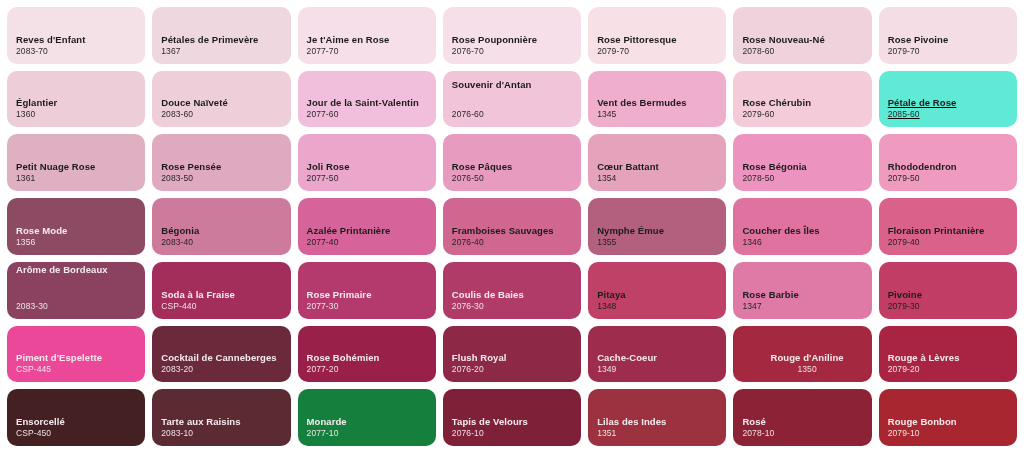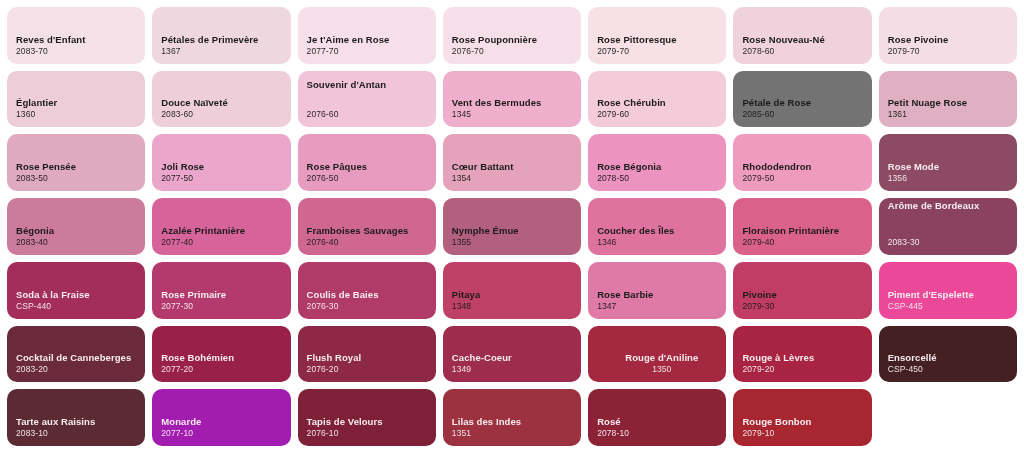--- a/index.html
+++ b/index.html
@@ -95,33 +95,37 @@
       <div class="swatch-code">2079-70</div>
     </div>
     <div class="swatch dark-text" style="background: rgb(236, 205, 216);">
       <div class="swatch-name">Églantier</div>
       <div class="swatch-code">1360</div>
     </div>
     <div class="swatch dark-text" style="background: rgb(238, 207, 217);">
       <div class="swatch-name">Douce Naïveté</div>
       <div class="swatch-code">2083-60</div>
     </div>
+    <div class="swatch dark-text" style="background: rgb(241, 191, 219);">
+      <div class="swatch-name">Jour de la Saint-Valentin</div>
+      <div class="swatch-code">2077-60</div>
+    </div>
     <div class="swatch dark-text" style="background: rgb(242, 196, 218); gap: 18px;">
       <div class="swatch-name">Souvenir d'Antan</div>
       <div class="swatch-code">2076-60</div>
     </div>
     <div class="swatch dark-text" style="background: rgb(240, 174, 205);">
       <div class="swatch-name">Vent des Bermudes</div>
       <div class="swatch-code">1345</div>
     </div>
     <div class="swatch dark-text" style="background: rgb(244, 203, 217);">
       <div class="swatch-name">Rose Chérubin</div>
       <div class="swatch-code">2079-60</div>
     </div>
-    <div class="swatch dark-text" style="background: #737373;">
+    <div class="swatch dark-text" style="background: #5eead4; text-decoration: underline;">
       <div class="swatch-name">Pétale de Rose</div>
       <div class="swatch-code">2085-60</div>
     </div>
     <div class="swatch dark-text" style="background: rgb(223, 176, 193);">
       <div class="swatch-name">Petit Nuage Rose</div>
       <div class="swatch-code">1361</div>
     </div>
     <div class="swatch dark-text" style="background: rgb(223, 169, 191);">
       <div class="swatch-name">Rose Pensée</div>
       <div class="swatch-code">2083-50</div>
@@ -231,21 +235,21 @@
       <div class="swatch-code">2079-20</div>
     </div>
     <div class="swatch light-text" style="background: rgb(69, 32, 34);">
       <div class="swatch-name">Ensorcellé</div>
       <div class="swatch-code">CSP-450</div>
     </div>
     <div class="swatch light-text" style="background: rgb(91, 42, 51);">
       <div class="swatch-name">Tarte aux Raisins</div>
       <div class="swatch-code">2083-10</div>
     </div>
-    <div class="swatch light-text" style="background: #a21caf;">
+    <div class="swatch light-text" style="background: #15803d;">
       <div class="swatch-name">Monarde</div>
       <div class="swatch-code">2077-10</div>
     </div>
     <div class="swatch light-text" style="background: rgb(125, 32, 56);">
       <div class="swatch-name">Tapis de Velours</div>
       <div class="swatch-code">2076-10</div>
     </div>
     <div class="swatch light-text" style="background: rgb(156, 49, 64);">
       <div class="swatch-name">Lilas des Indes</div>
       <div class="swatch-code">1351</div>

